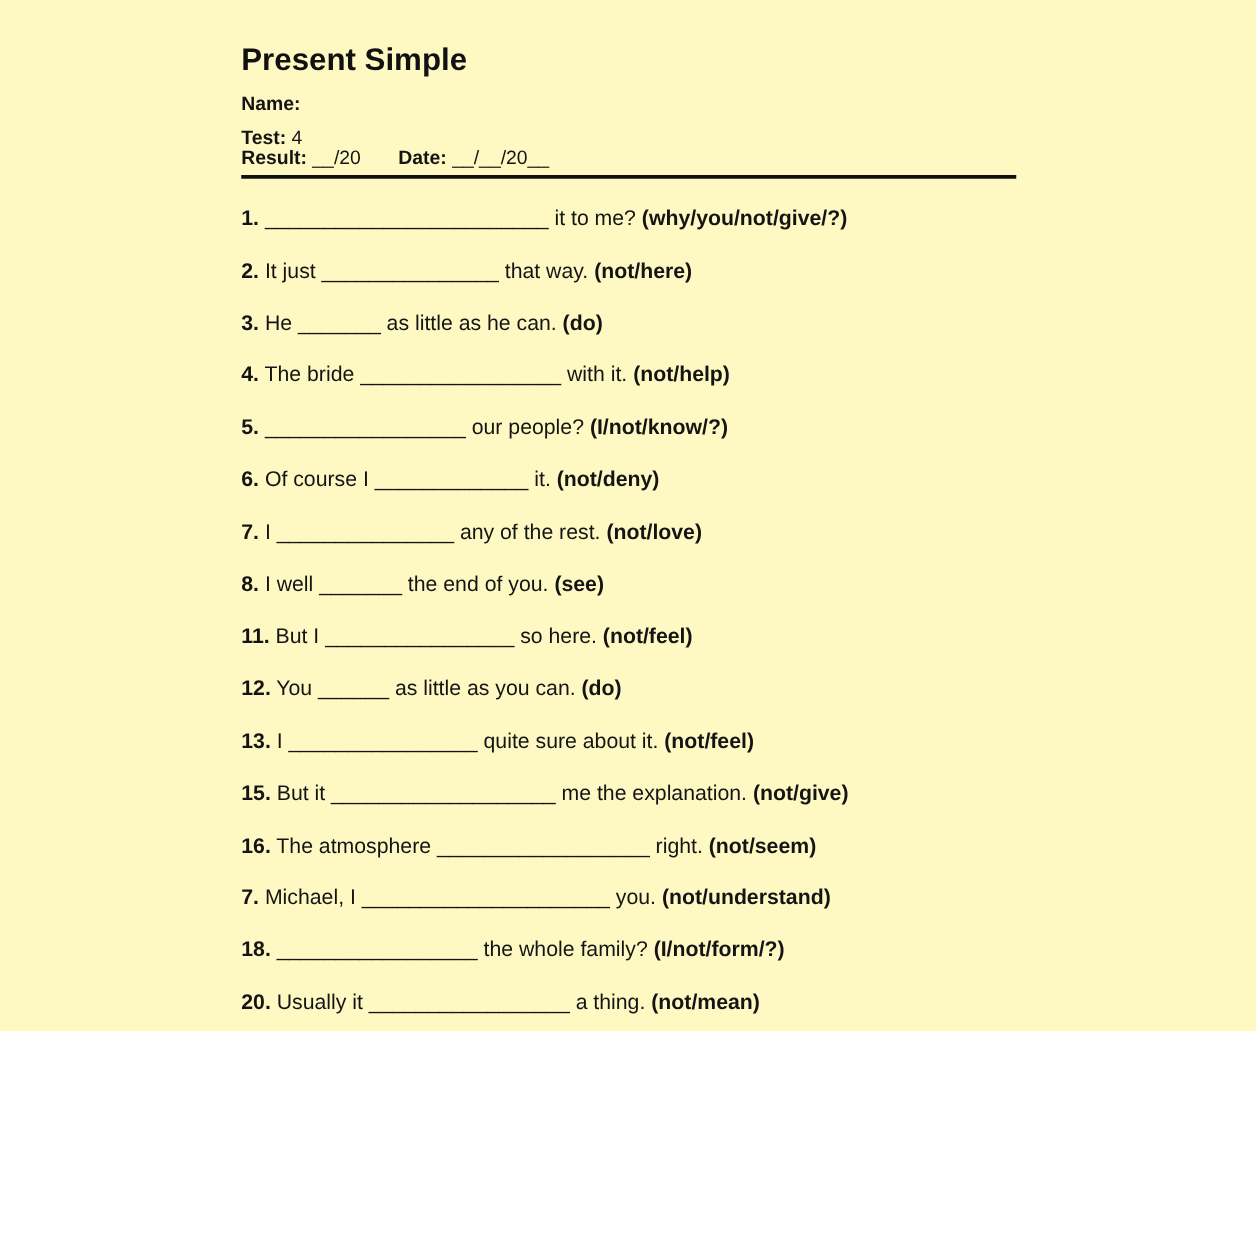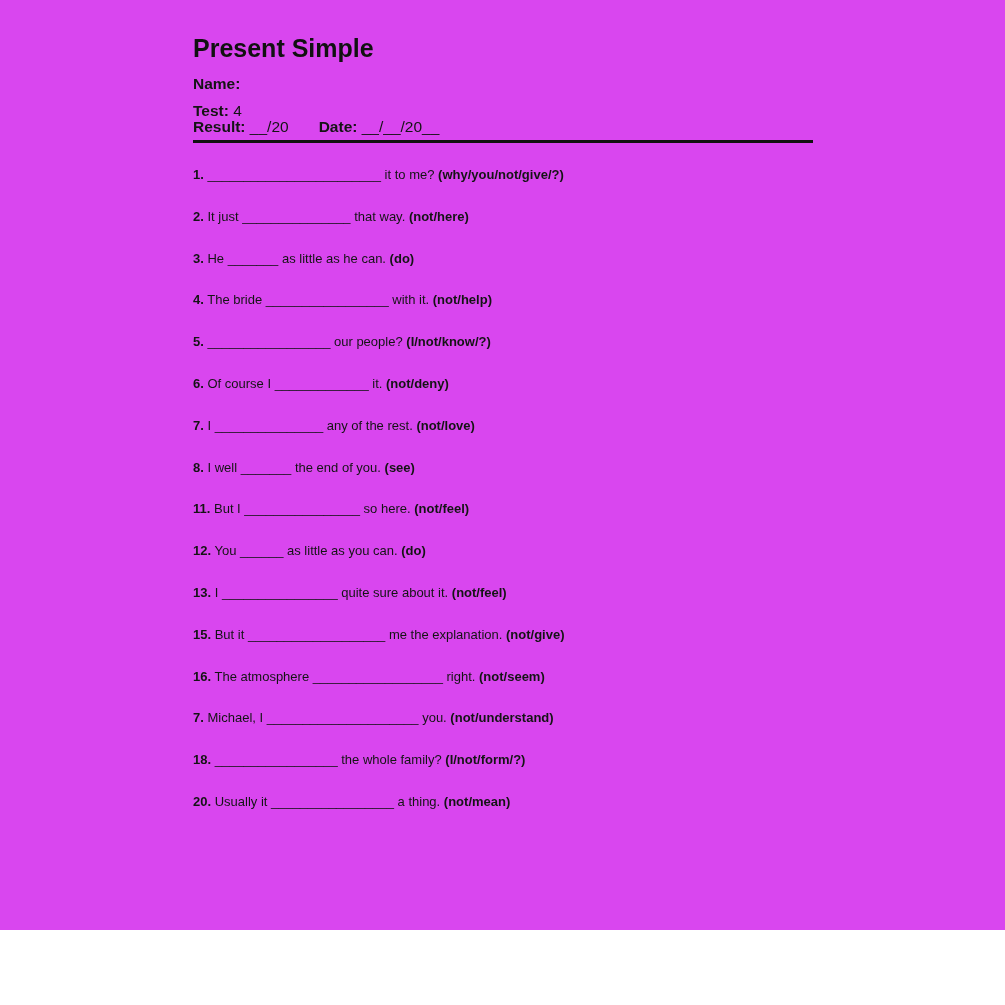--- a/index.html
+++ b/index.html
@@ -3,22 +3,22 @@
 <meta charset="utf-8">
 <style>
   html, body {
     margin: 0;
     padding: 0;
     background: #ffffff;
   }
   .sheet {
     position: relative;
     width: 1005px;
-    height: 930px;
-    background: #d946ef;
+    height: 825px;
+    background: #fef9c3;
     font-family: "Liberation Sans", "DejaVu Sans", sans-serif;
     color: #141414;
     overflow: hidden;
   }
   .content {
     position: absolute;
     left: 193px;
     top: 33px;
     width: 620px;
   }
@@ -51,21 +51,21 @@
   .rule {
     border: none;
     border-top: 3px solid #111111;
     margin: 5px 0 0 0;
   }
   .questions {
     margin-top: 11px;
   }
   .q {
     margin: 0;
-    font-size: 13px;
+    font-size: 17px;
     line-height: 41.8px;
     white-space: nowrap;
   }
   .b {
     font-weight: 700;
   }
   .footer {
     position: absolute;
     left: 765px;
     top: 981px;

